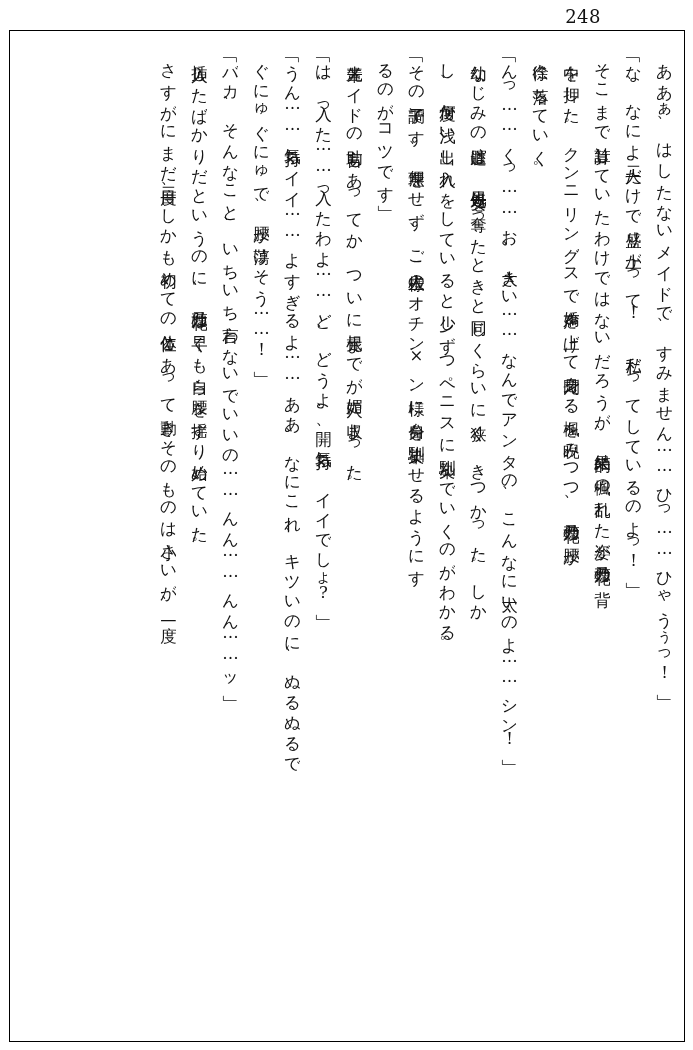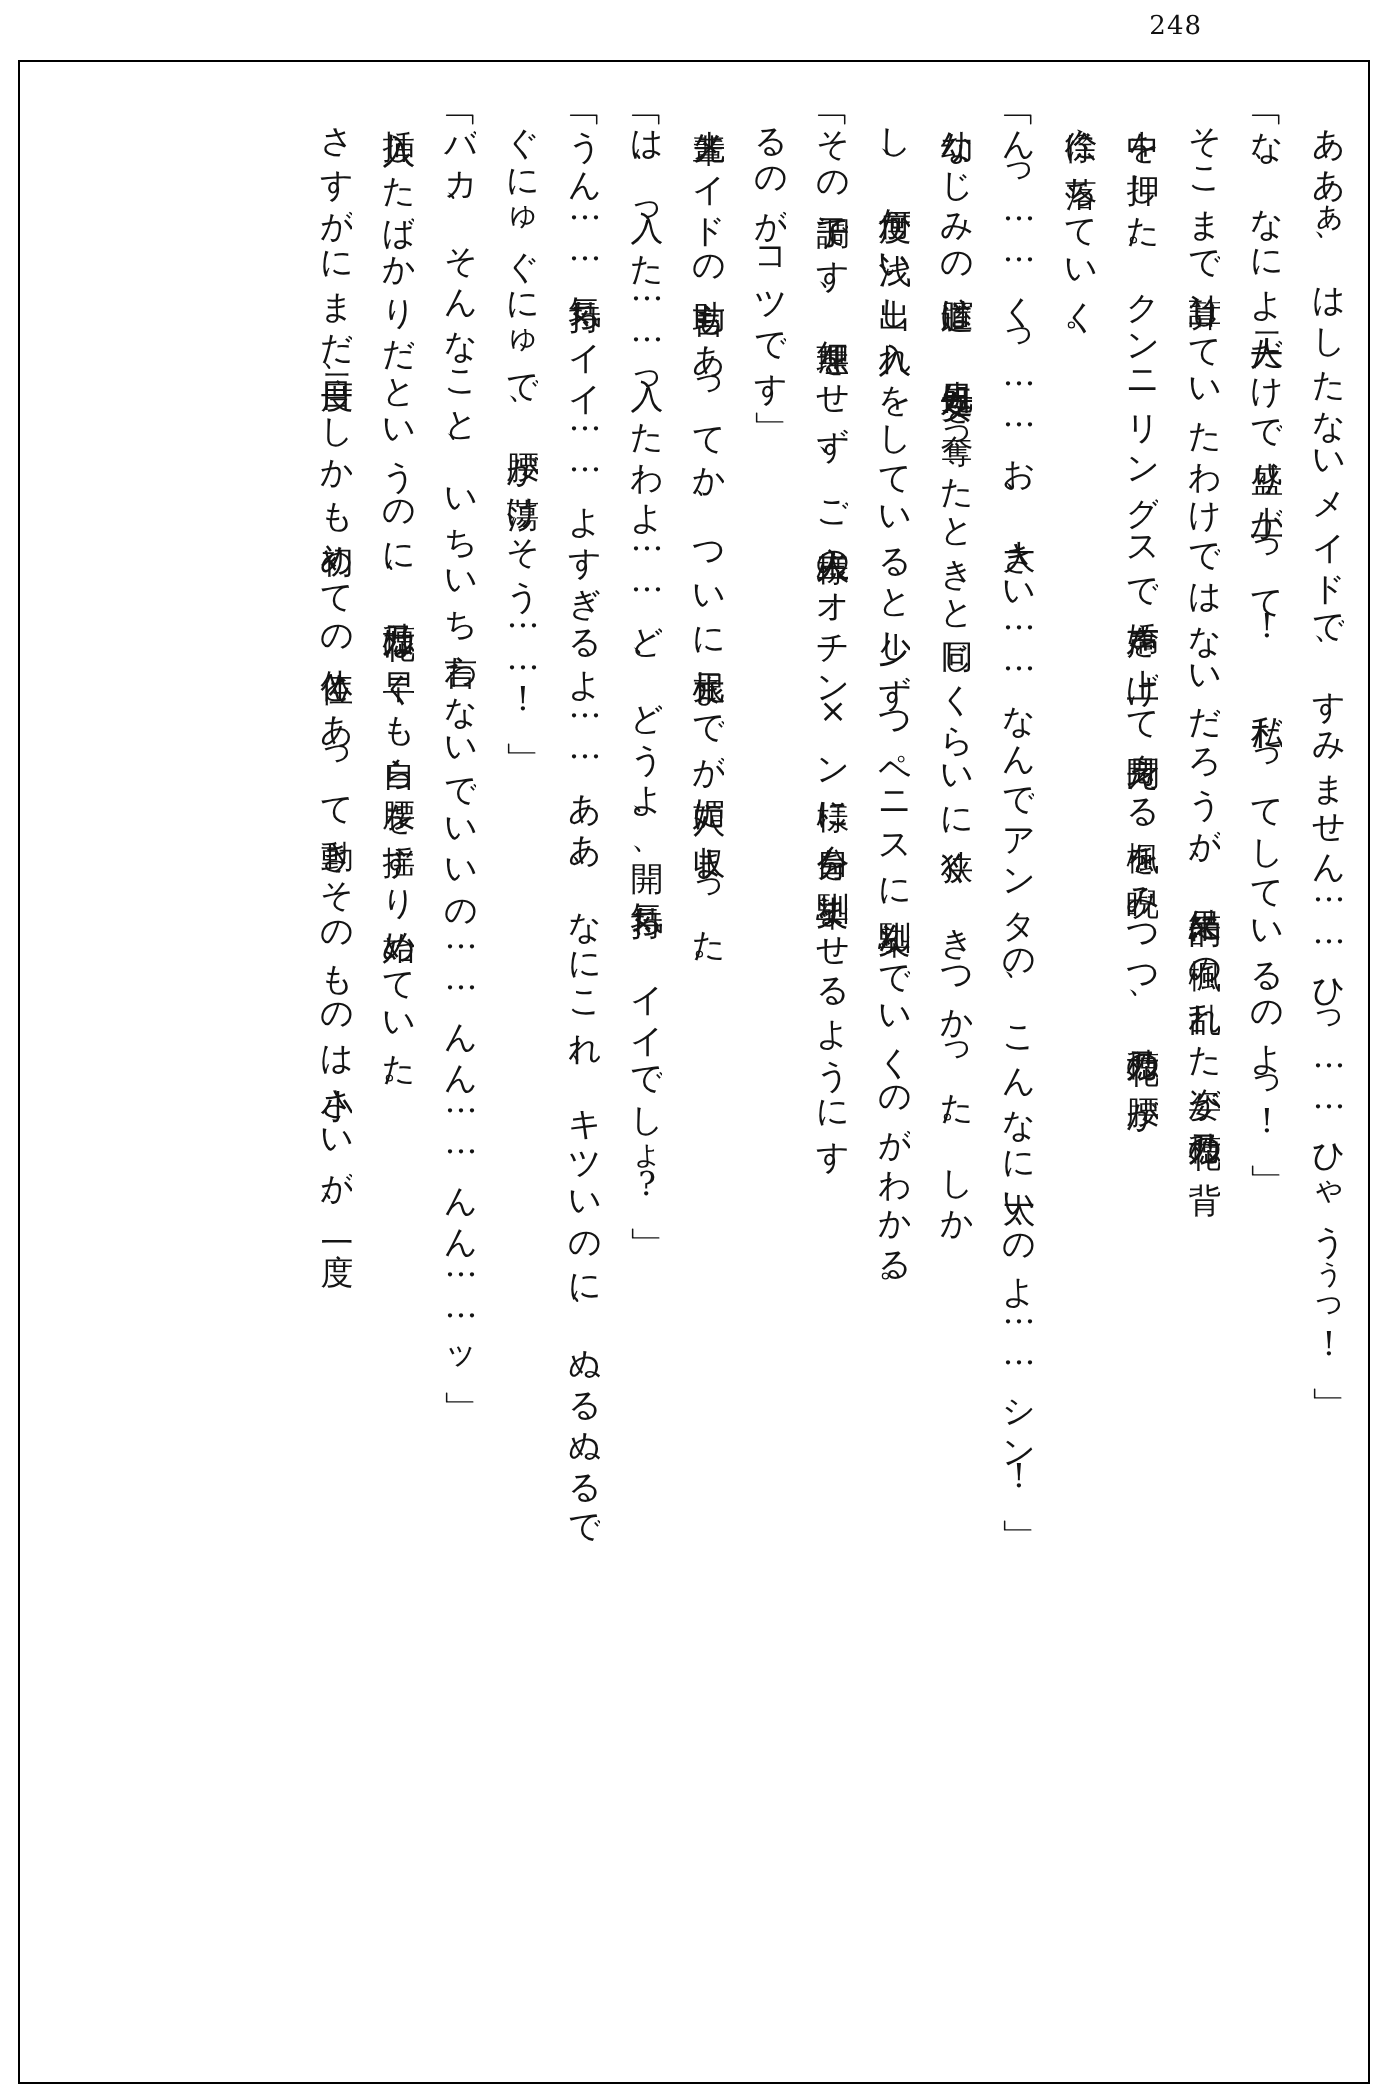--- a/index.html
+++ b/index.html
@@ -20,21 +20,21 @@
     left: 0;
     top: 0;
     width: 693px;
     height: 1050px;
     box-sizing: border-box;
   }
   .page-number {
     position: absolute;
     top: 6px;
     right: 92px;
-    font-size: 13px;
+    font-size: 18px;
     letter-spacing: 0.5px;
     color: #111;
   }
   .frame {
     position: absolute;
     left: 9px;
     top: 30px;
     width: 676px;
     height: 1012px;
     border: 1px solid #000;

